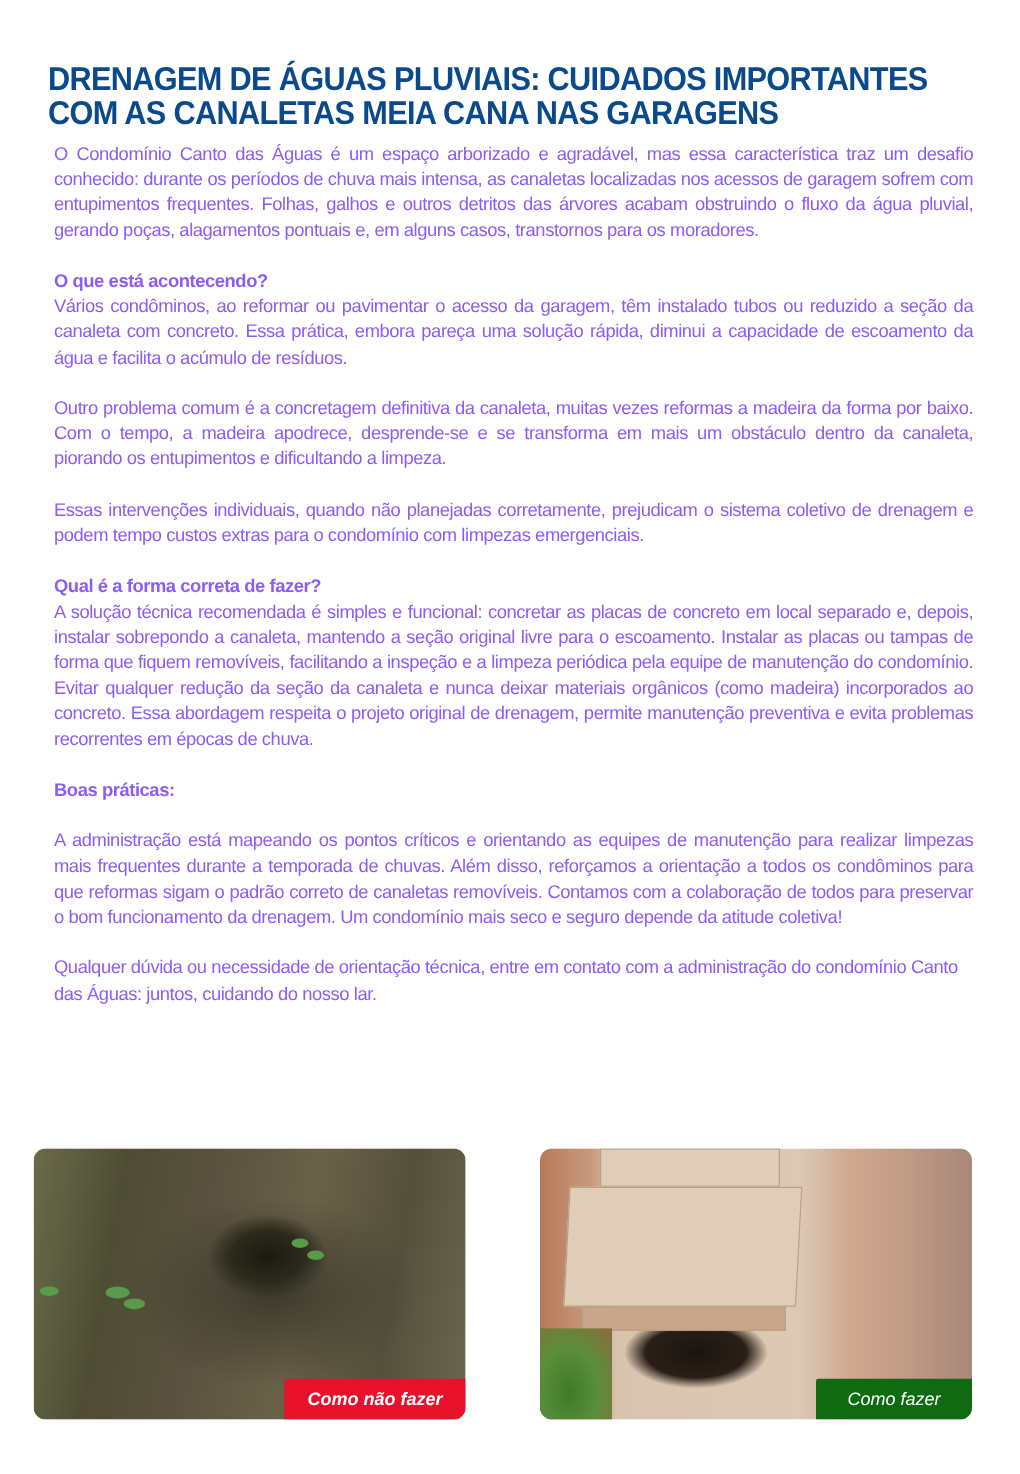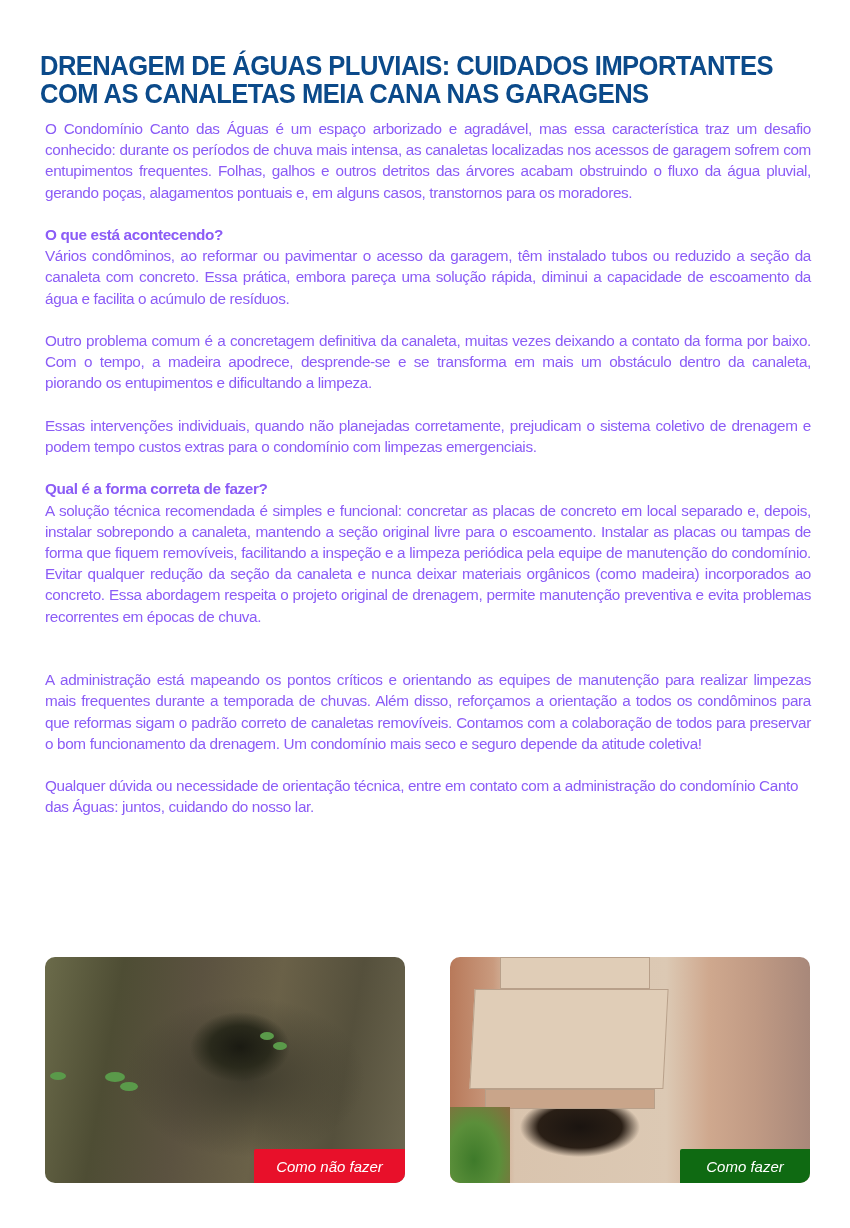--- a/index.html
+++ b/index.html
@@ -23,25 +23,26 @@
     }
     .content p { text-align: justify; text-align-last: left; }
     .content .h { font-weight: bold; text-align: right; }
     .content .gap { height: 21.2px; }
     .content .italic { text-align: left; }
 
     .photo {
       position: absolute; top: 957px; width: 360px; height: 226px;
       border-radius: 10px; overflow: hidden;
     }
-    .photo.left { left: 45px;
+    .photo.left { left: 28px;
       background:
         radial-gradient(ellipse 50px 35px at 195px 90px, #1a1a12 0%, #2a2a1c 60%, transparent 100%),
         radial-gradient(ellipse 120px 80px at 200px 120px, #3d3a2c 0%, transparent 100%),
         linear-gradient(100deg, #6b6b4a 0%, #4e4d34 20%, #5b5240 40%, #6a6148 60%, #55503c 80%, #6d6750 100%);
+      font-weight: bold;
     }
     .photo.right { left: 450px;
       background:
         radial-gradient(ellipse 60px 30px at 130px 170px, #1a1410 0%, #2a1f16 70%, transparent 100%),
         linear-gradient(180deg, transparent 0%, transparent 73%, rgba(0,0,0,0) 100%),
         linear-gradient(90deg, #b8795a 0%, #c99a7e 12%, #d9c4ae 18%, #dcc9b4 60%, #cfa88e 72%, #c09a84 85%, #a8887a 100%);
     }
     .slab { position: absolute; background: #e0cdb7; border: 1px solid #b8a08a; }
     .grass { position: absolute; left: 0; top: 150px; width: 60px; height: 76px;
       background: radial-gradient(ellipse at 40% 70%, #3e7a2a 0%, #5b8f3a 50%, #8a6a40 100%); }
@@ -64,29 +65,30 @@
   <div>COM AS CANALETAS MEIA CANA NAS GARAGENS</div>
 </div>
 
 <div class="content">
   <p>O Condomínio Canto das Águas é um espaço arborizado e agradável, mas essa característica traz um desafio conhecido: durante os períodos de chuva mais intensa, as canaletas localizadas nos acessos de garagem sofrem com entupimentos frequentes. Folhas, galhos e outros detritos das árvores acabam obstruindo o fluxo da água pluvial, gerando poças, alagamentos pontuais e, em alguns casos, transtornos para os moradores.</p>
   <div class="gap"></div>
 
   <p class="h">O que está acontecendo?</p>
   <p>Vários condôminos, ao reformar ou pavimentar o acesso da garagem, têm instalado tubos ou reduzido a seção da canaleta com concreto. Essa prática, embora pareça uma solução rápida, diminui a capacidade de escoamento da água e facilita o acúmulo de resíduos.</p>
   <div class="gap"></div>
-  <p>Outro problema comum é a concretagem definitiva da canaleta, muitas vezes deixando a contato da forma por baixo. Com o tempo, a madeira apodrece, desprende-se e se transforma em mais um obstáculo dentro da canaleta, piorando os entupimentos e dificultando a limpeza.</p>
+  <p>Outro problema comum é a concretagem definitiva da canaleta, muitas vezes reformas a madeira da forma por baixo. Com o tempo, a madeira apodrece, desprende-se e se transforma em mais um obstáculo dentro da canaleta, piorando os entupimentos e dificultando a limpeza.</p>
   <div class="gap"></div>
   <p>Essas intervenções individuais, quando não planejadas corretamente, prejudicam o sistema coletivo de drenagem e podem tempo custos extras para o condomínio com limpezas emergenciais.</p>
   <div class="gap"></div>
 
   <p class="h">Qual é a forma correta de fazer?</p>
   <p>A solução técnica recomendada é simples e funcional: concretar as placas de concreto em local separado e, depois, instalar sobrepondo a canaleta, mantendo a seção original livre para o escoamento. Instalar as placas ou tampas de forma que fiquem removíveis, facilitando a inspeção e a limpeza periódica pela equipe de manutenção do condomínio. Evitar qualquer redução da seção da canaleta e nunca deixar materiais orgânicos (como madeira) incorporados ao concreto. Essa abordagem respeita o projeto original de drenagem, permite manutenção preventiva e evita problemas recorrentes em épocas de chuva.</p>
   <div class="gap"></div>
 
+  <p class="h">Boas práticas:</p>
   <div class="gap"></div>
 
   <p>A administração está mapeando os pontos críticos e orientando as equipes de manutenção para realizar limpezas mais frequentes durante a temporada de chuvas. Além disso, reforçamos a orientação a todos os condôminos para que reformas sigam o padrão correto de canaletas removíveis. Contamos com a colaboração de todos para preservar o bom funcionamento da drenagem. Um condomínio mais seco e seguro depende da atitude coletiva!</p>
   <div class="gap"></div>
 
   <p class="italic">Qualquer dúvida ou necessidade de orientação técnica, entre em contato com a administração do condomínio Canto das Águas: juntos, cuidando do nosso lar.</p>
 </div>
 
 <div class="photo left">
   <div class="plant" style="left:215px;top:75px;"></div>

